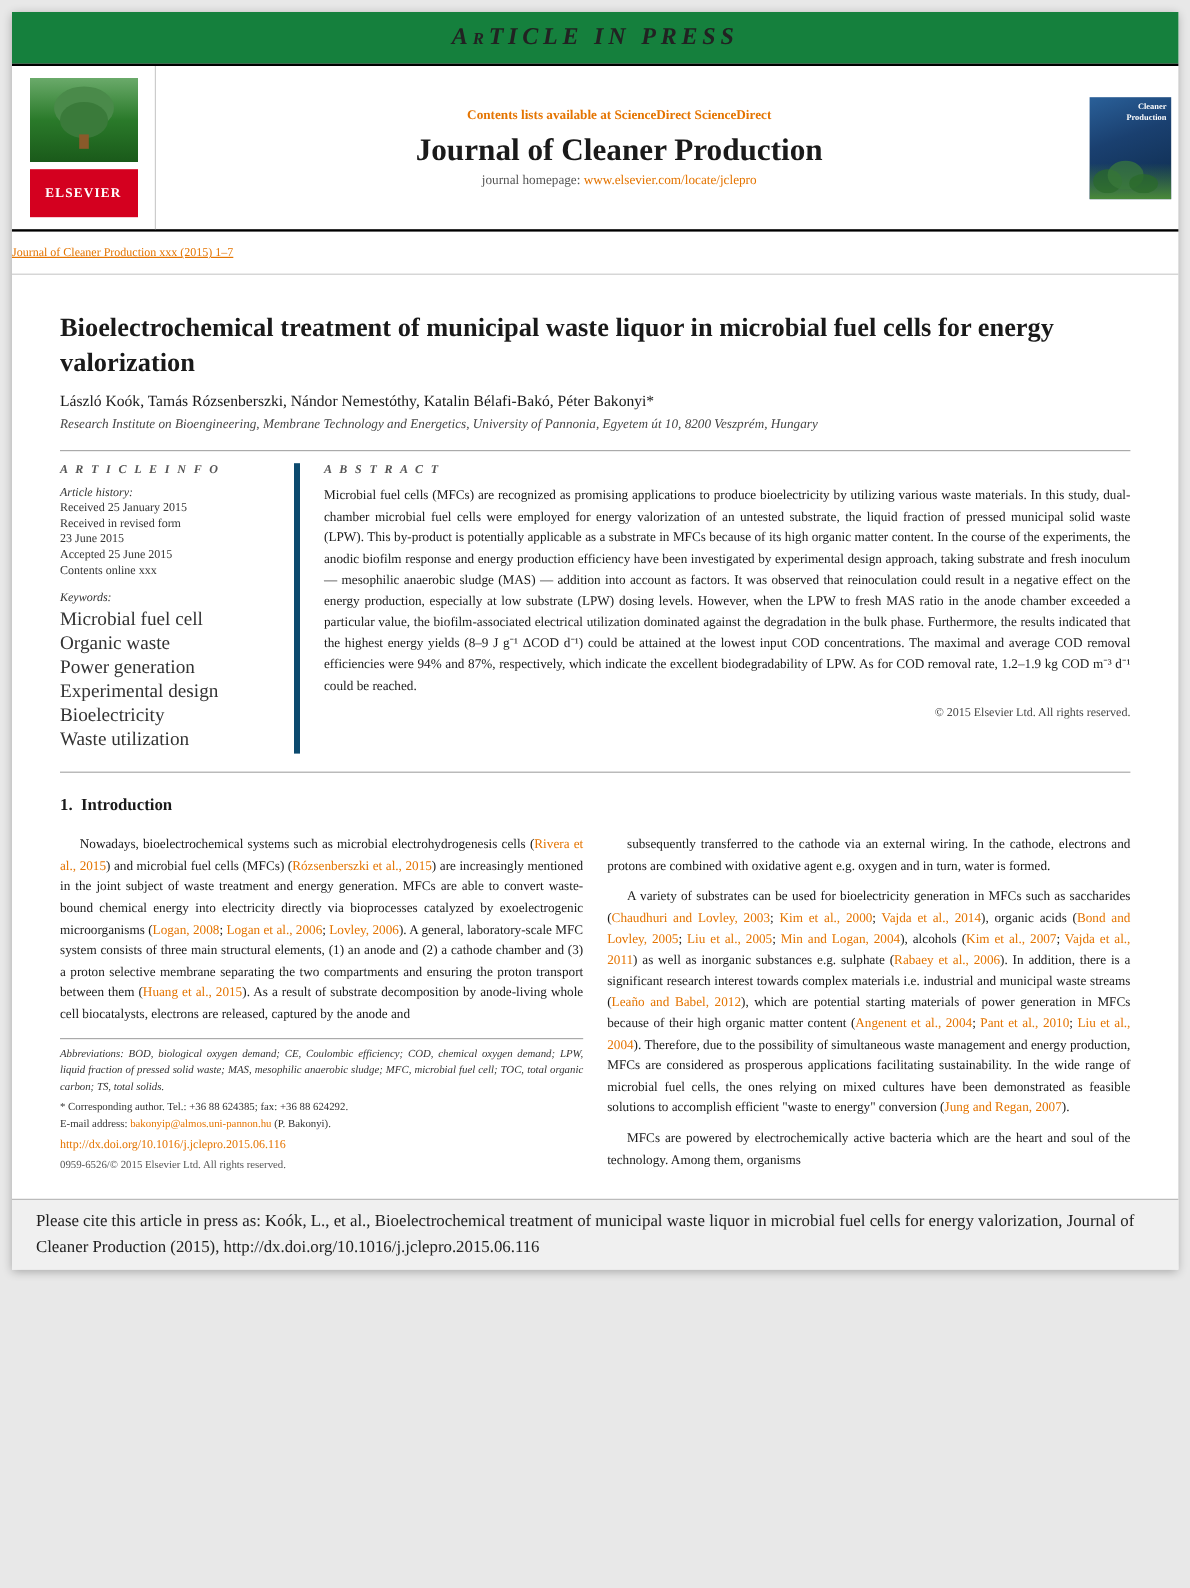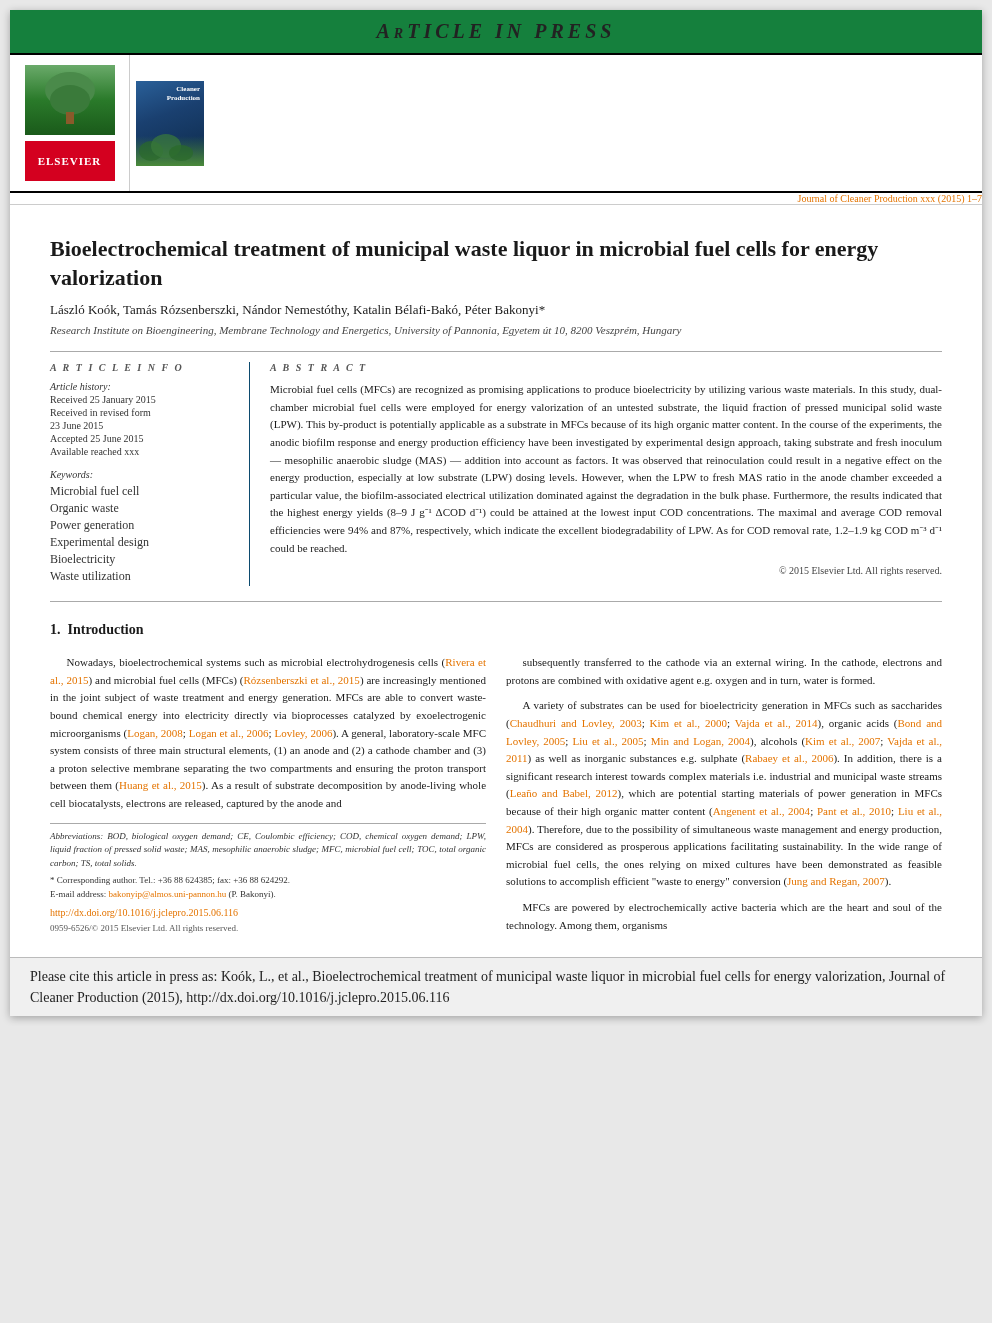--- a/index.html
+++ b/index.html
@@ -115,25 +115,26 @@
     .cp-cover-green {
       position: absolute;
       bottom: 0;
       left: 0;
       width: 100%;
       height: 30px;
       background: linear-gradient(to top, #4a8a3a, transparent);
     }
     
     .doi-line {
-      text-align: right;
+      text-align: left;
       font-size: 10px;
       color: #e47400;
-      padding: 0 0;
+      padding: 12px 0;
       border-bottom: 1px solid #ccc;
+      text-decoration: underline;
     }
     
     .article-body {
       padding: 15px 40px;
     }
     
     .article-title {
       font-size: 22px;
       font-weight: bold;
       color: #1a1a1a;
@@ -158,21 +159,21 @@
     }
     
     .two-col {
       display: flex;
       gap: 20px;
       margin-top: 10px;
     }
     .left-col {
       width: 200px;
       flex-shrink: 0;
-      border-right: 1px solid #0c4a6e;
+      border-right: 5px solid #0c4a6e;
       padding-right: 32px;
     }
     .right-col {
       flex: 1;
     }
     .section-header {
       font-size: 10px;
       letter-spacing: 2px;
       font-weight: bold;
       color: #555;
@@ -192,21 +193,21 @@
       margin-bottom: 2px;
     }
     .keywords-header {
       font-size: 10px;
       font-style: italic;
       color: #333;
       margin-top: 12px;
       margin-bottom: 4px;
     }
     .keyword-item {
-      font-size: 12px;
+      font-size: 16px;
       color: #333;
       margin-bottom: 2px;
     }
     .abstract-text {
       font-size: 11px;
       color: #1a1a1a;
       line-height: 1.6;
       text-align: justify;
     }
     .copyright {
@@ -294,20 +295,31 @@
 
       <div style="width:90px;height:70px;background:linear-gradient(to bottom,#6aaa6a,#2a7a2a,#1a5a1a);margin-bottom:6px;display:flex;align-items:center;justify-content:center;">
         <svg width="80" height="60" viewBox="0 0 80 60">
           <ellipse cx="40" cy="20" rx="25" ry="18" fill="#4a8a4a"></ellipse>
           <ellipse cx="40" cy="30" rx="20" ry="15" fill="#3a7a3a"></ellipse>
           <rect x="36" y="42" width="8" height="12" fill="#8a5a2a"></rect>
         </svg>
       </div>
       <div class="elsevier-logo">
         <span>ELSEVIER</span>
+      </div>
+    </div>
+    <div class="header-center">
+      <div class="science-direct-link">
+        <span>Contents lists available at ScienceDirect</span>
+        <span style="color:#e47400;font-weight:bold;">ScienceDirect</span>
+      </div>
+      <div class="journal-title-main">Journal of Cleaner Production</div>
+      <div class="journal-homepage">
+        <span>journal homepage:</span>
+        <a href="#">www.elsevier.com/locate/jclepro</a>
       </div>
     </div>
     <div class="header-right">
       <div class="cp-cover">
         <div class="cp-cover-text">Cleaner<br>Production</div>
         <div class="cp-cover-green"></div>
         <svg width="60" height="40" viewBox="0 0 60 40" style="position:absolute;bottom:5px;left:0;">
           <ellipse cx="15" cy="30" rx="12" ry="10" fill="#2a6a2a" opacity="0.7"></ellipse>
           <ellipse cx="30" cy="25" rx="15" ry="12" fill="#3a7a3a" opacity="0.7"></ellipse>
           <ellipse cx="45" cy="32" rx="12" ry="8" fill="#2a6a2a" opacity="0.7"></ellipse>
@@ -333,21 +345,21 @@
     <div class="two-col">
 
       <div class="left-col">
         <div class="section-header">A R T I C L E   I N F O</div>
 
         <div class="info-label">Article history:</div>
         <div class="info-date">Received 25 January 2015</div>
         <div class="info-date">Received in revised form</div>
         <div class="info-date">23 June 2015</div>
         <div class="info-date">Accepted 25 June 2015</div>
-        <div class="info-date">Available reached xxx</div>
+        <div class="info-date">Contents online xxx</div>
 
         <div class="keywords-header">Keywords:</div>
         <div class="keyword-item">Microbial fuel cell</div>
         <div class="keyword-item">Organic waste</div>
         <div class="keyword-item">Power generation</div>
         <div class="keyword-item">Experimental design</div>
         <div class="keyword-item">Bioelectricity</div>
         <div class="keyword-item">Waste utilization</div>
       </div>
 

